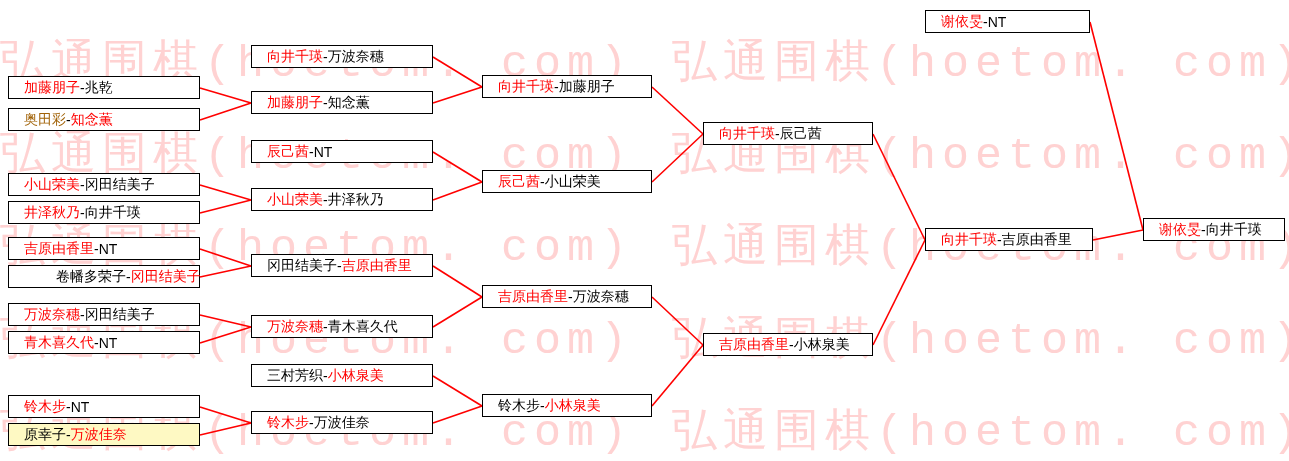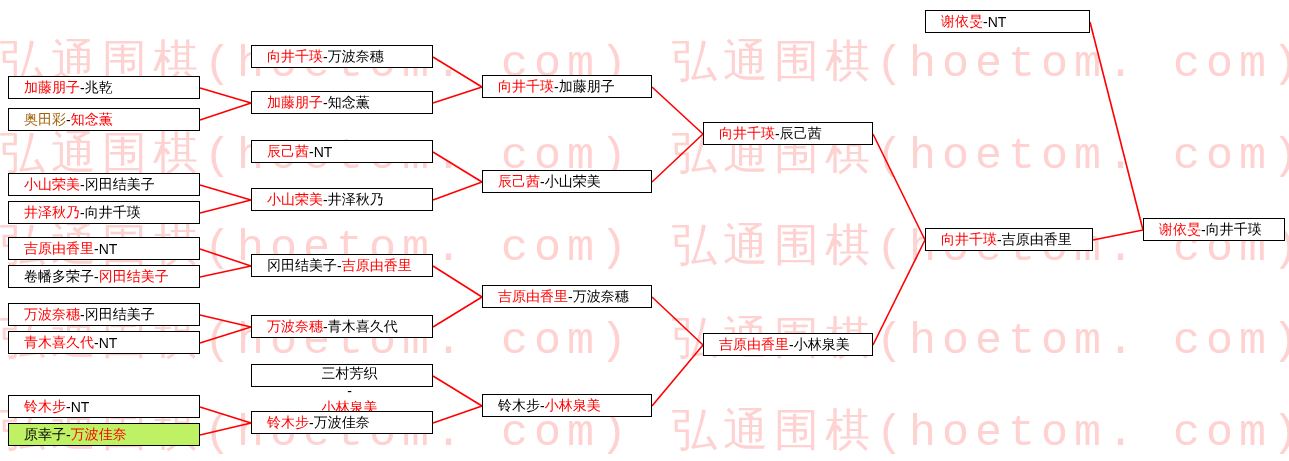--- a/index.html
+++ b/index.html
@@ -103,40 +103,40 @@
         <span class="name-win" style="color: rgb(255, 0, 0);">井泽秋乃</span>
         <span style="color: rgb(0, 0, 0);">-</span>
         <span class="name-lose" style="color: rgb(0, 0, 0);">向井千瑛</span>
       </div>
       <div class="match-box" style="left: 8px; top: 237px; width: 192px; height: 23px; border-color: rgb(0, 0, 0); background: rgb(255, 255, 255);">
         <span class="name-win" style="color: rgb(255, 0, 0);">吉原由香里</span>
         <span style="color: rgb(0, 0, 0);">-</span>
         <span class="name-lose" style="color: rgb(0, 0, 0);">NT</span>
       </div>
       <div class="match-box" style="left: 8px; top: 265px; width: 192px; height: 23px; border-color: rgb(0, 0, 0); background: rgb(255, 255, 255);">
-        <span class="name-lose" style="color: rgb(0, 0, 0);">卷幡多荣子</span>
+        <span class="name-lose" style="color: rgb(0, 0, 0); margin-left: 32px;">卷幡多荣子</span>
         <span style="color: rgb(0, 0, 0);">-</span>
         <span class="name-win" style="color: rgb(255, 0, 0);">冈田结美子</span>
       </div>
       <div class="match-box" style="left: 8px; top: 303px; width: 192px; height: 23px; border-color: rgb(0, 0, 0); background: rgb(255, 255, 255);">
         <span class="name-win" style="color: rgb(255, 0, 0);">万波奈穗</span>
         <span style="color: rgb(0, 0, 0);">-</span>
         <span class="name-lose" style="color: rgb(0, 0, 0);">冈田结美子</span>
       </div>
       <div class="match-box" style="left: 8px; top: 331px; width: 192px; height: 23px; border-color: rgb(0, 0, 0); background: rgb(255, 255, 255);">
         <span class="name-win" style="color: rgb(255, 0, 0);">青木喜久代</span>
         <span style="color: rgb(0, 0, 0);">-</span>
         <span class="name-lose" style="color: rgb(0, 0, 0);">NT</span>
       </div>
       <div class="match-box" style="left: 8px; top: 395px; width: 192px; height: 23px; border-color: rgb(0, 0, 0); background: rgb(255, 255, 255);">
         <span class="name-win" style="color: rgb(255, 0, 0);">铃木步</span>
         <span style="color: rgb(0, 0, 0);">-</span>
         <span class="name-lose" style="color: rgb(0, 0, 0);">NT</span>
       </div>
-      <div class="match-box" style="left: 8px; top: 423px; width: 192px; height: 23px; border-color: rgb(0, 0, 0); background: #bef264;">
+      <div class="match-box" style="left: 8px; top: 423px; width: 192px; height: 23px; border-color: rgb(0, 0, 0); background: #fef9c3;">
         <span class="name-lose" style="color: rgb(0, 0, 0);">原幸子</span>
         <span style="color: rgb(0, 0, 0);">-</span>
         <span class="name-win" style="color: rgb(255, 0, 0);">万波佳奈</span>
       </div>
       <div class="match-box" style="left: 251px; top: 45px; width: 182px; height: 23px; border-color: rgb(0, 0, 0); background: rgb(255, 255, 255);">
         <span class="name-win" style="color: rgb(255, 0, 0);">向井千瑛</span>
         <span style="color: rgb(0, 0, 0);">-</span>
         <span class="name-lose" style="color: rgb(0, 0, 0);">万波奈穗</span>
       </div>
       <div class="match-box" style="left: 251px; top: 91px; width: 182px; height: 23px; border-color: rgb(0, 0, 0); background: rgb(255, 255, 255);">
@@ -157,21 +157,21 @@
       <div class="match-box" style="left: 251px; top: 254px; width: 182px; height: 23px; border-color: rgb(0, 0, 0); background: rgb(255, 255, 255);">
         <span class="name-lose" style="color: rgb(0, 0, 0);">冈田结美子</span>
         <span style="color: rgb(0, 0, 0);">-</span>
         <span class="name-win" style="color: rgb(255, 0, 0);">吉原由香里</span>
       </div>
       <div class="match-box" style="left: 251px; top: 315px; width: 182px; height: 23px; border-color: rgb(0, 0, 0); background: rgb(255, 255, 255);">
         <span class="name-win" style="color: rgb(255, 0, 0);">万波奈穗</span>
         <span style="color: rgb(0, 0, 0);">-</span>
         <span class="name-lose" style="color: rgb(0, 0, 0);">青木喜久代</span>
       </div>
-      <div class="match-box" style="left: 251px; top: 364px; width: 182px; height: 23px; border-color: rgb(0, 0, 0); background: rgb(255, 255, 255); flex-direction: column;">
+      <div class="match-box" style="left: 251px; top: 364px; width: 182px; height: 23px; border-color: rgb(0, 0, 0); background: rgb(255, 255, 255);">
         <span class="name-lose" style="color: rgb(0, 0, 0);">三村芳织</span>
         <span style="color: rgb(0, 0, 0);">-</span>
         <span class="name-win" style="color: rgb(255, 0, 0);">小林泉美</span>
       </div>
       <div class="match-box" style="left: 251px; top: 411px; width: 182px; height: 23px; border-color: rgb(0, 0, 0); background: rgb(255, 255, 255);">
         <span class="name-win" style="color: rgb(255, 0, 0);">铃木步</span>
         <span style="color: rgb(0, 0, 0);">-</span>
         <span class="name-lose" style="color: rgb(0, 0, 0);">万波佳奈</span>
       </div>
       <div class="match-box" style="left: 482px; top: 75px; width: 170px; height: 23px; border-color: rgb(0, 0, 0); background: rgb(255, 255, 255);">

